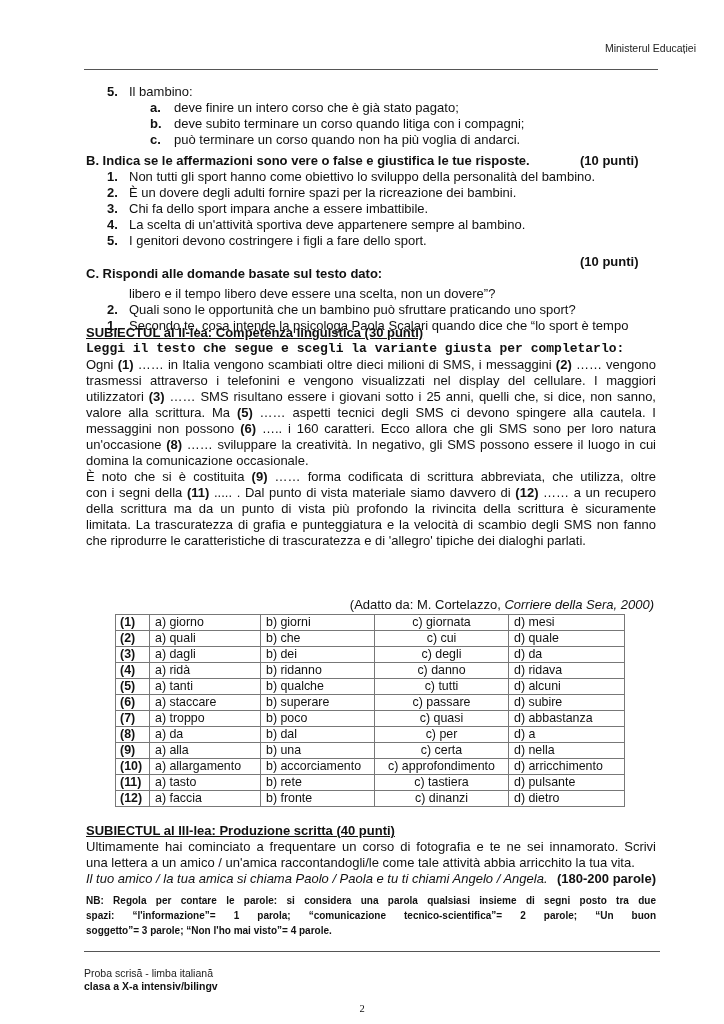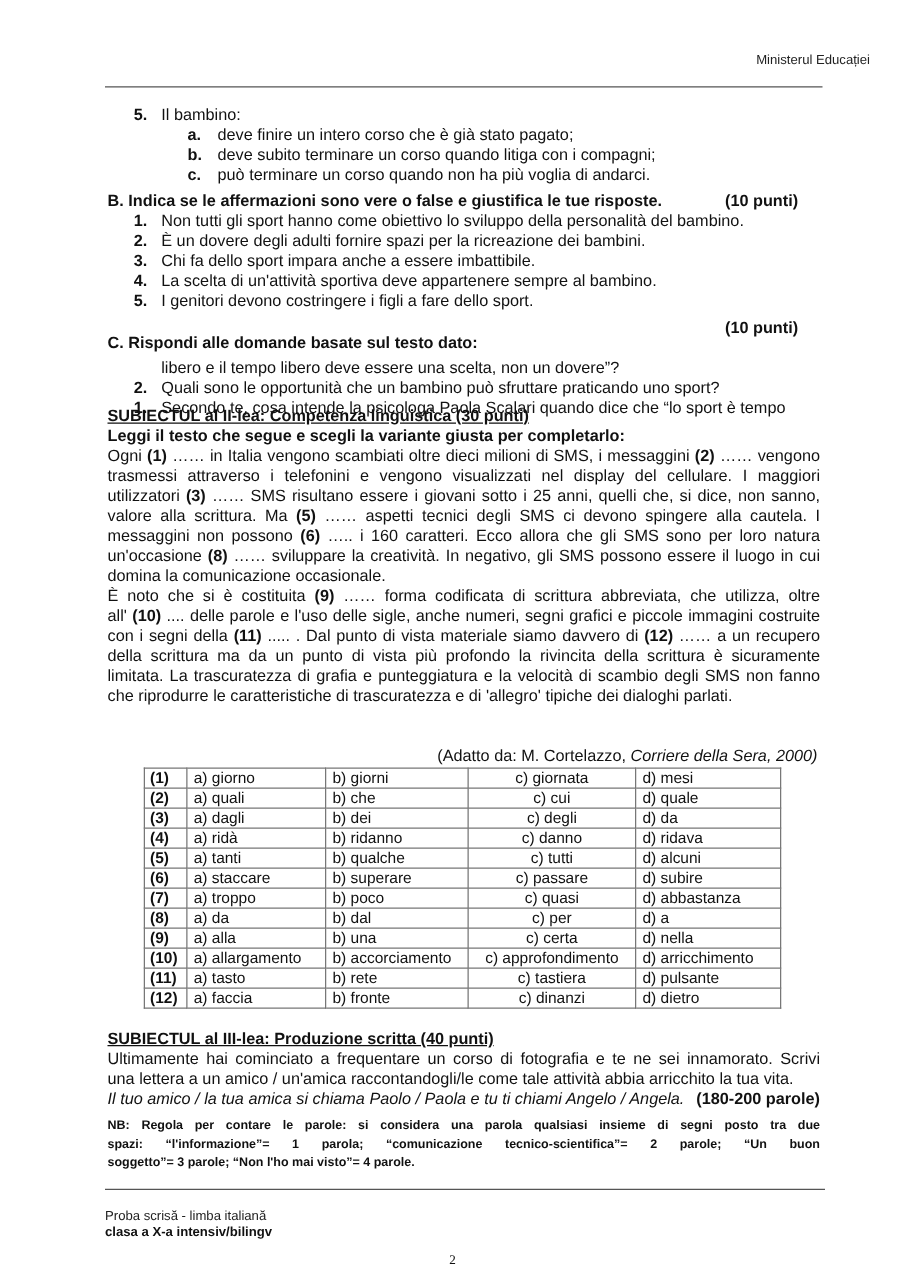--- a/index.html
+++ b/index.html
@@ -54,31 +54,30 @@
 <div class="abs txt" style="left:107px;top:217px;"><span class="num" style="width:22px">4.</span><span>La scelta di un'attività sportiva deve appartenere sempre al bambino.</span></div>
 <div class="abs txt" style="left:107px;top:233px;"><span class="num" style="width:22px">5.</span><span>I genitori devono costringere i figli a fare dello sport.</span></div>
 
 <div class="abs txt b" style="left:86px;top:249px;margin-top:17px;">C. Rispondi alle domande basate sul testo dato:</div>
 <div class="abs txt b" style="left:580px;top:254px;">(10 punti)</div>
 <div class="abs txt" style="left:107px;top:270px;margin-top:48px;"><span class="num" style="width:22px">1.</span><span>Secondo te, cosa intende la psicologa Paola Scalari quando dice che “lo sport è tempo</span></div>
 <div class="abs txt" style="left:129px;top:286px;">libero e il tempo libero deve essere una scelta, non un dovere”?</div>
 <div class="abs txt" style="left:107px;top:302px;"><span class="num" style="width:22px">2.</span><span>Quali sono le opportunità che un bambino può sfruttare praticando uno sport?</span></div>
 
 <div class="abs txt sect-title" style="left:86px;top:325px;">SUBIECTUL al II-lea: Competenza linguistica (30 punti)</div>
-<div class="abs txt b" style="left:86px;top:341px;">Leggi il testo che segue e scegli la variante giusta per completarlo:</div>
+<div class="abs txt b" style="left:86px;top:341px;font-family:Liberation Mono, monospace;">Leggi il testo che segue e scegli la variante giusta per completarlo:</div>
 <div class="abs" id="passage" style="left:86px;top:357px;width:570px;">
     <div class="txt jus"><span>Ogni </span><b>(1)</b><span> …… in Italia vengono scambiati oltre dieci milioni di SMS, i messaggini </span><b>(2)</b><span> …… vengono</span></div>
     <div class="txt jus"><span>trasmessi attraverso i telefonini e vengono visualizzati nel display del cellulare. I maggiori</span></div>
     <div class="txt jus"><span>utilizzatori </span><b>(3)</b><span> …… SMS risultano essere i giovani sotto i 25 anni, quelli che, si dice, non sanno,</span></div>
     <div class="txt jus"><span>valore alla scrittura. Ma </span><b>(5)</b><span> …… aspetti tecnici degli SMS ci devono spingere alla cautela. I</span></div>
     <div class="txt jus"><span>messaggini non possono </span><b>(6)</b><span> ….. i 160 caratteri. Ecco allora che gli SMS sono per loro natura</span></div>
     <div class="txt jus"><span>un'occasione </span><b>(8)</b><span> …… sviluppare la creatività. In negativo, gli SMS possono essere il luogo in cui</span></div>
     <div class="txt"><span>domina la comunicazione occasionale.</span></div>
     <div class="txt jus"><span>È noto che si è costituita </span><b>(9)</b><span> …… forma codificata di scrittura abbreviata, che utilizza, oltre</span></div>
-    <div class="txt jus"><span>all' </span><b>(10)</b><span> .... delle parole e l'uso delle sigle, anche numeri, segni grafici e piccole immagini costruite</span></div>
     <div class="txt jus"><span>con i segni della </span><b>(11)</b><span> ..... . Dal punto di vista materiale siamo davvero di </span><b>(12)</b><span> …… a un recupero</span></div>
     <div class="txt jus"><span>della scrittura ma da un punto di vista più profondo la rivincita della scrittura è sicuramente</span></div>
     <div class="txt jus"><span>limitata. La trascuratezza di grafia e punteggiatura e la velocità di scambio degli SMS non fanno</span></div>
     <div class="txt"><span>che riprodurre le caratteristiche di trascuratezza e di 'allegro' tipiche dei dialoghi parlati.</span></div>
   </div>
 <div class="abs txt" style="left:0;width:654px;top:597px;text-align:right;"><span>(Adatto da: M. Cortelazzo, </span><i>Corriere della Sera, 2000)</i></div>
 
 <table class="opts" id="opts-table">
     <tbody>
       <tr>

